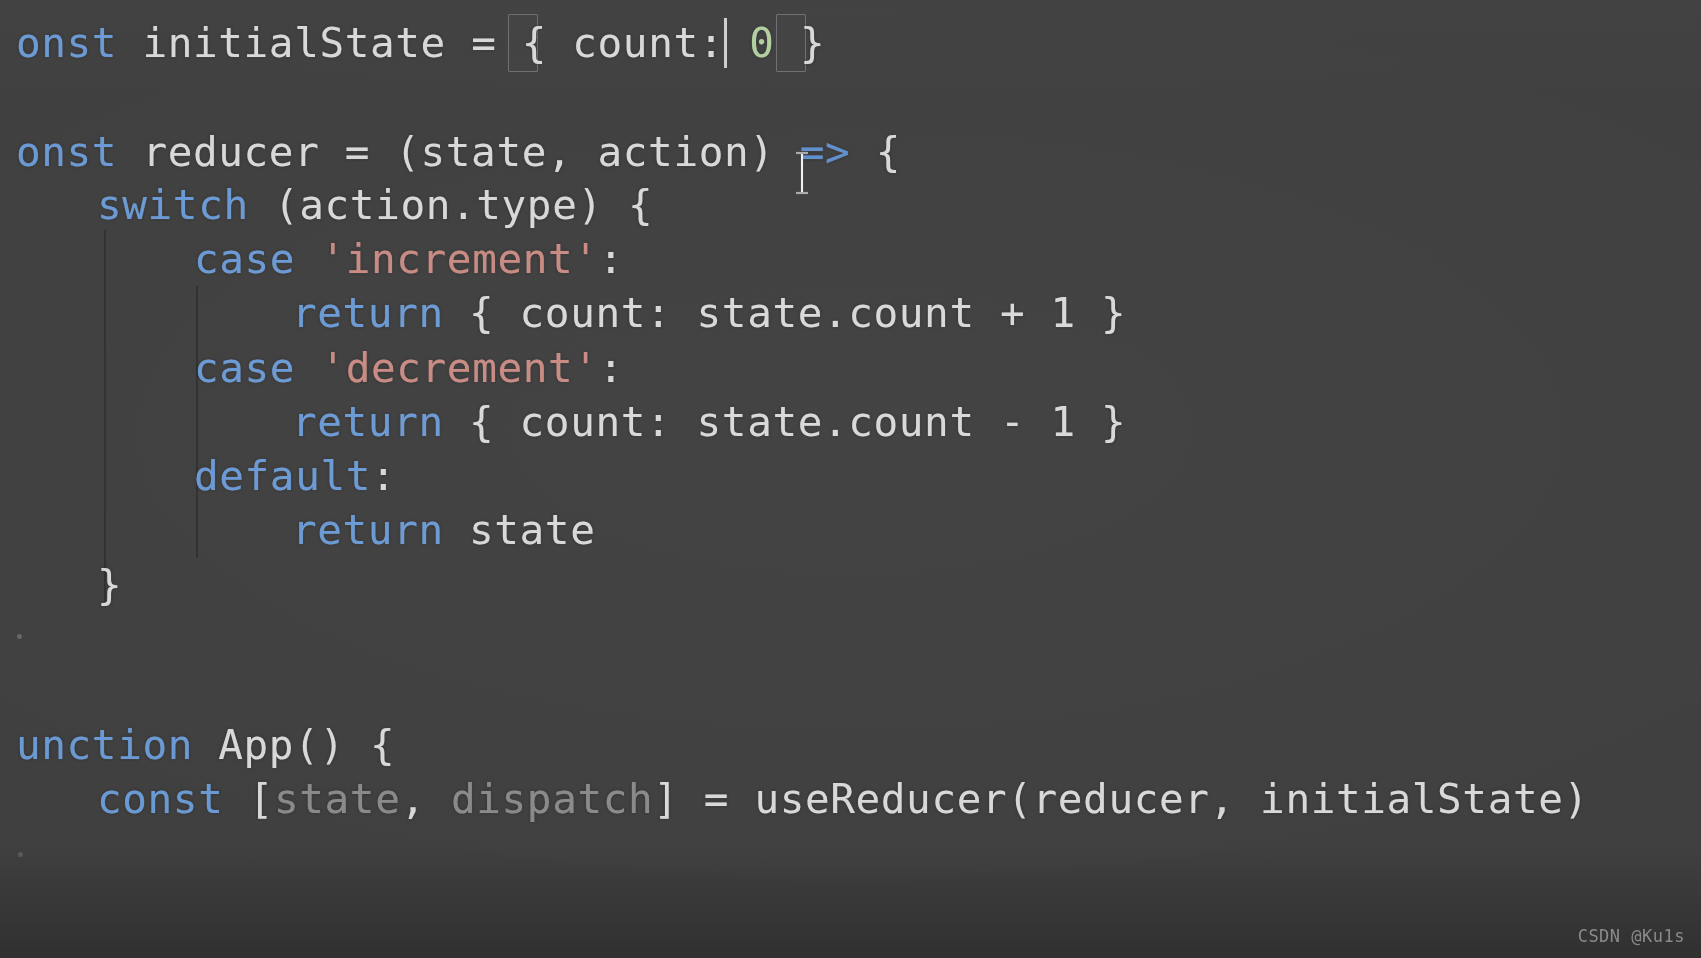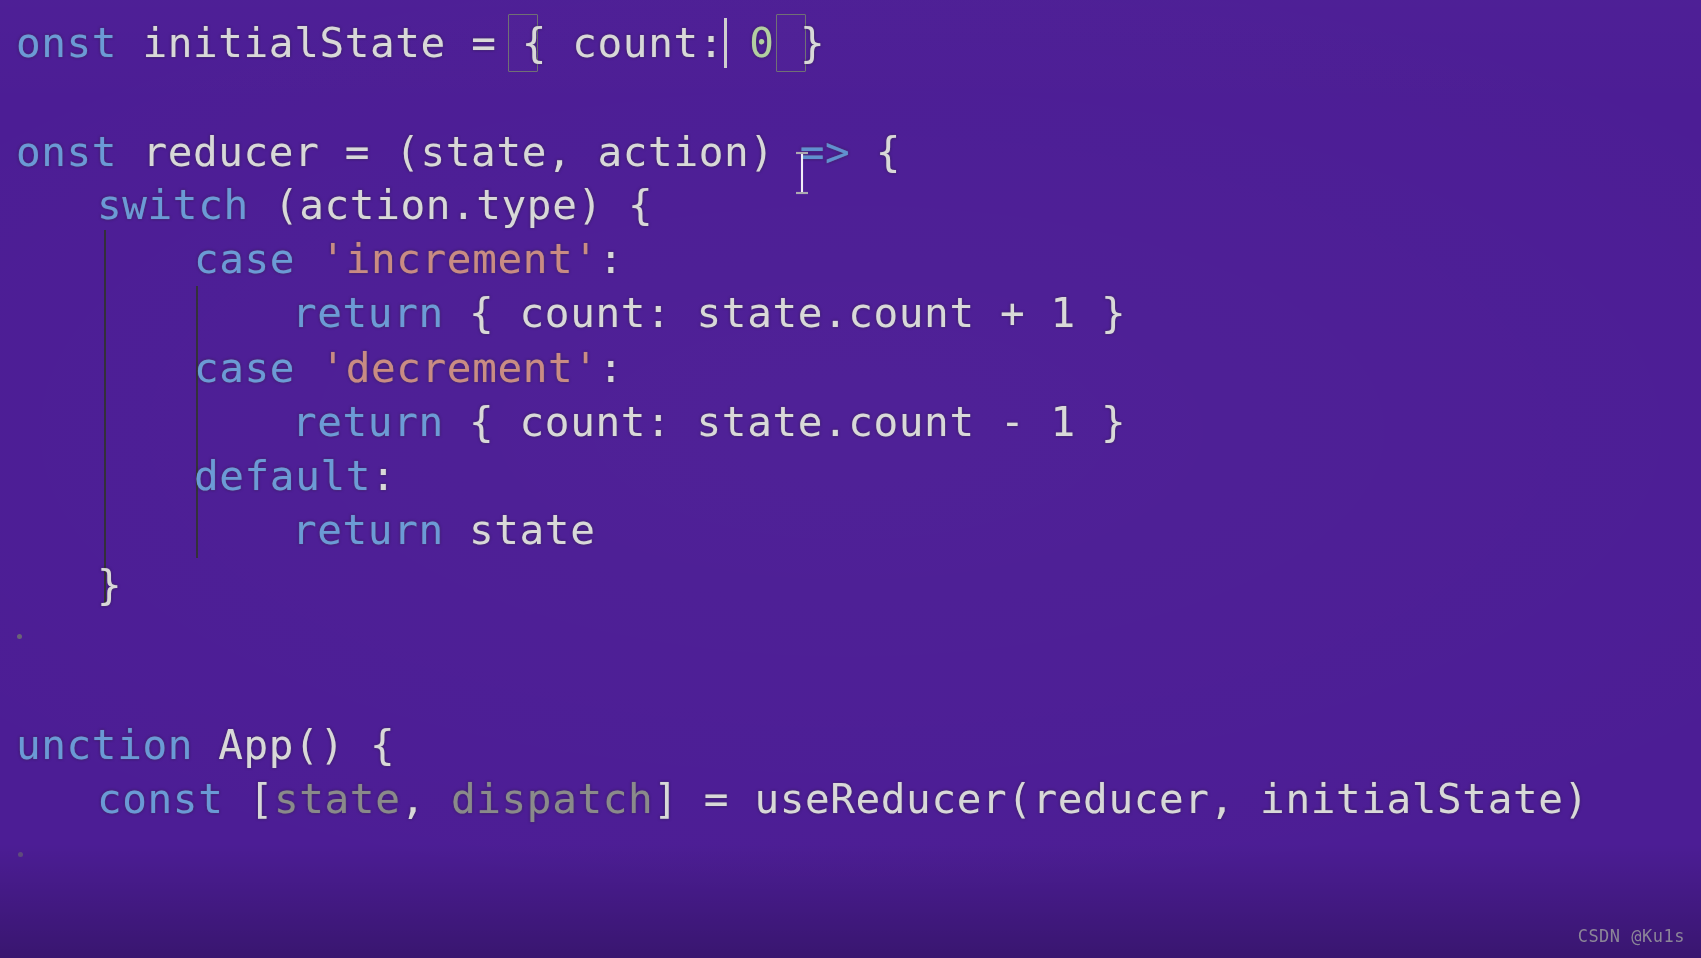--- a/index.html
+++ b/index.html
@@ -4,21 +4,21 @@
 <style>
   html, body {
     margin: 0;
     padding: 0;
     background: #1b1b1d;
   }
   #screen {
     position: relative;
     width: 1701px;
     height: 958px;
-    background: #4c1d95;
+    background: #404040;
     overflow: hidden;
     font-family: "DejaVu Sans Mono", "Liberation Mono", monospace;
   }
 
   
   .vignette {
     position: absolute;
     inset: 0;
     pointer-events: none;
     background:

